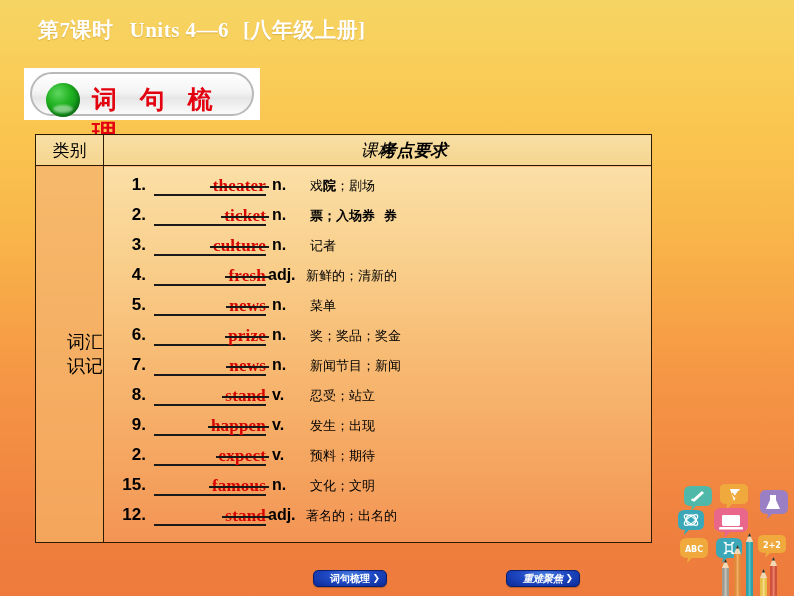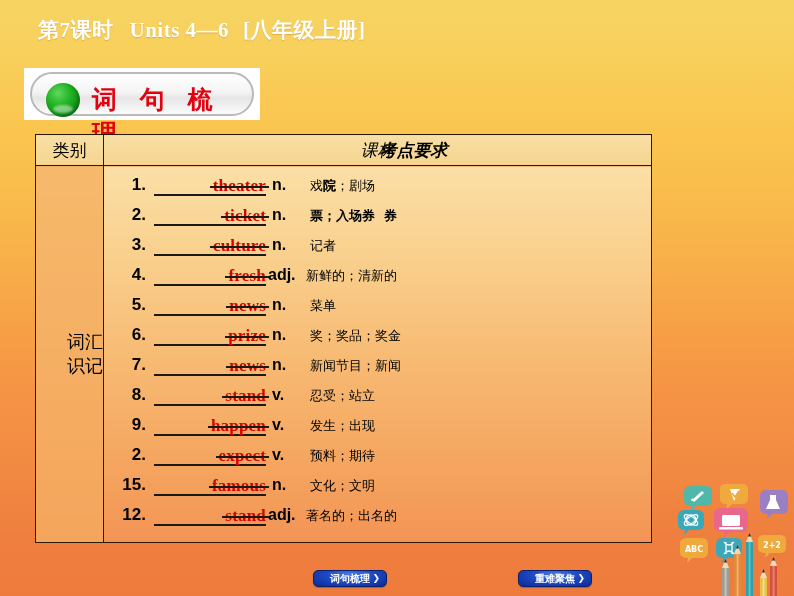--- a/index.html
+++ b/index.html
@@ -260,21 +260,21 @@
     color: #ffffff;
     font-size: 10px;
     font-weight: bold;
     line-height: 15px;
     text-align: center;
     font-family: "DejaVu Sans", sans-serif;
     letter-spacing: 0px;
     box-shadow: 0 1px 1px rgba(0,0,0,0.25);
   }
   #nav-left  { left: 313px; }
-  #nav-right { left: 518px; }
+  #nav-right { left: 506px; font-style: italic; }
   .nav-btn .arrow {
     position: absolute;
     right: 6px;
     top: 0;
     font-size: 9px;
     line-height: 15px;
   }
 </style>
 </head>
 <body>

